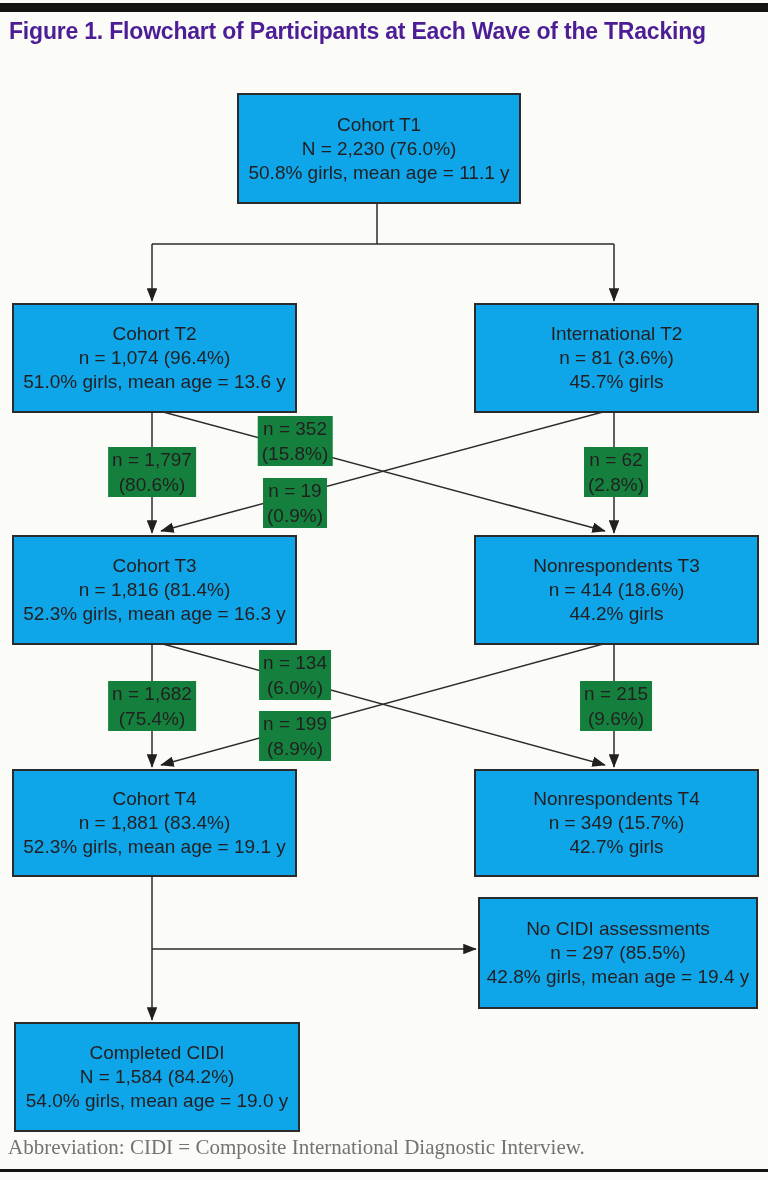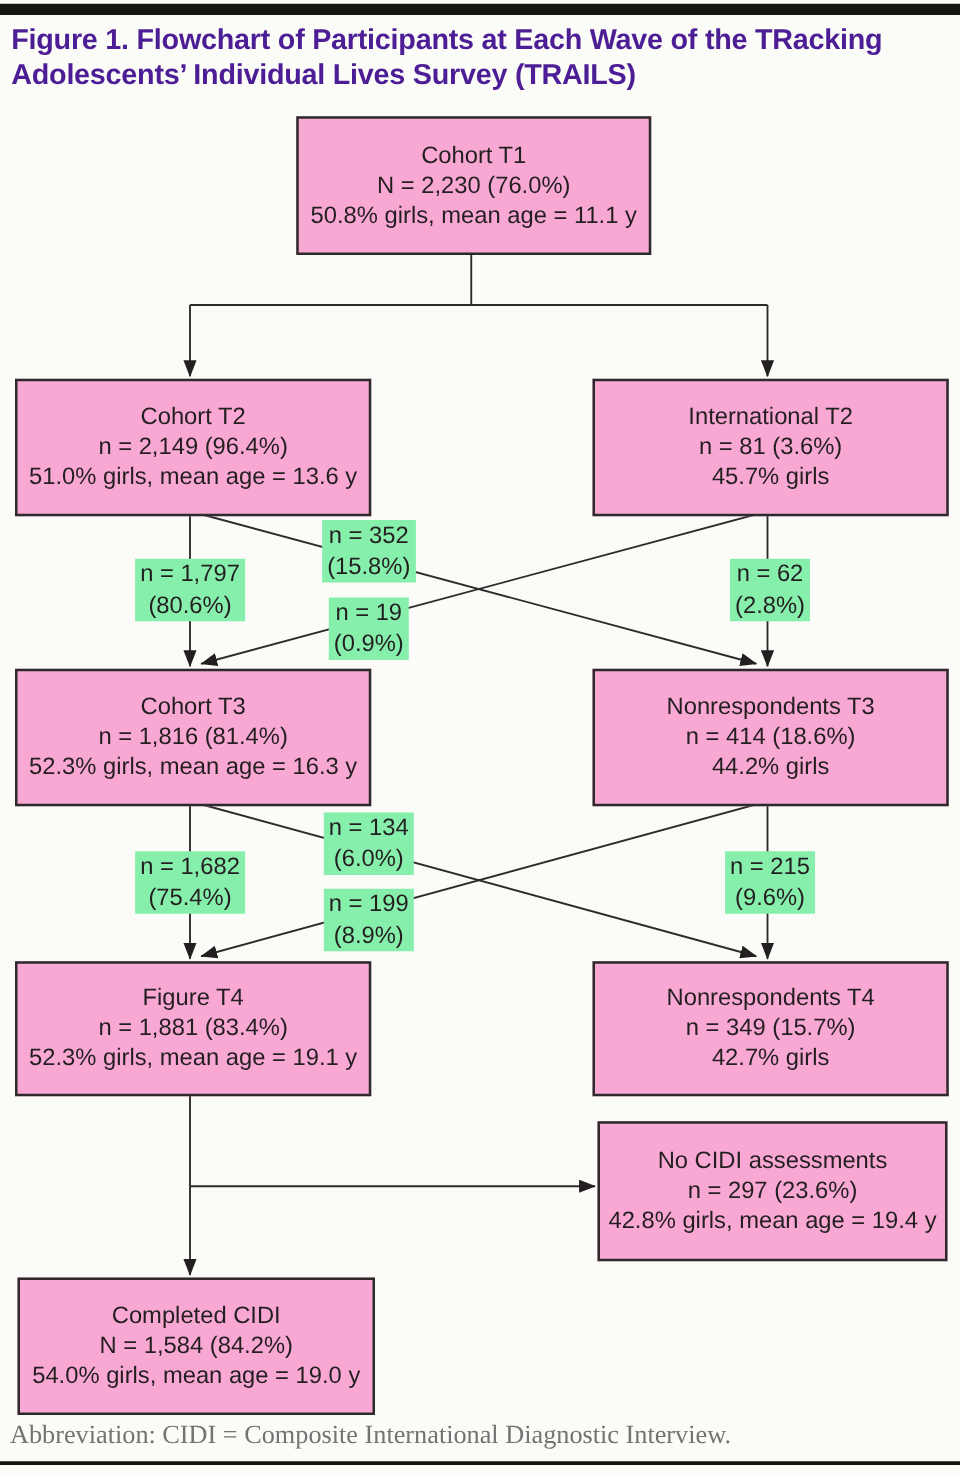--- a/index.html
+++ b/index.html
@@ -14,47 +14,46 @@
   .top-bar{position:absolute;left:0;top:3px;width:768px;height:9px;background:#161313;}
   .bottom-rule{position:absolute;left:0;top:1169px;width:768px;height:3px;background:#161313;}
   .title{
     position:absolute;left:9px;top:17px;width:752px;
     font-size:23px;font-weight:bold;line-height:28px;
     letter-spacing:-0.2px;color:#4c1d95;
   }
   .svg-layer{position:absolute;left:0;top:0;z-index:1;}
   .node{
     position:absolute;z-index:3;
-    border:2px solid #2d2a2b;background:#f9a8d4;
+    border:2px solid #2d2a2b;background:#0ea5e9;
     display:flex;flex-direction:column;align-items:center;justify-content:center;
     text-align:left;font-size:19px;line-height:24px;
   }
   .elabel{
     position:absolute;z-index:2;
-    background:#86efac;
+    background:#15803d;
     text-align:center;font-size:19px;line-height:25px;
     transform:translateX(-50%);
     padding:0 4px;
   }
   .footer{
     position:absolute;left:8px;top:1134px;width:752px;
     font-family:"Liberation Serif", serif;
     font-size:21px;line-height:26px;color:#737373;
   }
 </style>
 </head>
 <body>
 
 <div class="stage">
 
   <div class="top-bar"></div>
 
   <div class="title">
     <div>Figure 1. Flowchart of Participants at Each Wave of the TRacking</div>
-    <div>Adolescents’ Individual Lives Survey (TRAILS)</div>
   </div>
 
   <svg class="svg-layer" width="768" height="1180" viewBox="0 0 768 1180">
     <defs>
       <marker id="ah" markerWidth="9" markerHeight="7" refX="8.5" refY="3.5" orient="auto">
         <path d="M0,0 L9,3.5 L0,7 Z" fill="#231f20"></path>
       </marker>
     </defs>
     <g stroke="#2d2a2b" stroke-width="1.5" fill="none">
 
@@ -112,21 +111,21 @@
   </div>
 
   <div class="node" style="left:237px;top:93px;width:280px;height:107px">
     <div>Cohort T1</div>
     <div>N = 2,230 (76.0%)</div>
     <div>50.8% girls, mean age = 11.1 y</div>
   </div>
 
   <div class="node" style="left:12px;top:303px;width:281px;height:106px">
     <div>Cohort T2</div>
-    <div>n = 2,149 (96.4%)</div>
+    <div>n = 1,074 (96.4%)</div>
     <div>51.0% girls, mean age = 13.6 y</div>
   </div>
 
   <div class="node" style="left:474px;top:303px;width:281px;height:106px">
     <div>International T2</div>
     <div>n = 81 (3.6%)</div>
     <div>45.7% girls</div>
   </div>
 
   <div class="node" style="left:12px;top:535px;width:281px;height:106px">
@@ -135,34 +134,34 @@
     <div>52.3% girls, mean age = 16.3 y</div>
   </div>
 
   <div class="node" style="left:474px;top:535px;width:281px;height:106px">
     <div>Nonrespondents T3</div>
     <div>n = 414 (18.6%)</div>
     <div>44.2% girls</div>
   </div>
 
   <div class="node" style="left:12px;top:769px;width:281px;height:104px">
-    <div>Figure T4</div>
+    <div>Cohort T4</div>
     <div>n = 1,881 (83.4%)</div>
     <div>52.3% girls, mean age = 19.1 y</div>
   </div>
 
   <div class="node" style="left:474px;top:769px;width:281px;height:104px">
     <div>Nonrespondents T4</div>
     <div>n = 349 (15.7%)</div>
     <div>42.7% girls</div>
   </div>
 
   <div class="node" style="left:478px;top:897px;width:276px;height:108px">
     <div>No CIDI assessments</div>
-    <div>n = 297 (23.6%)</div>
+    <div>n = 297 (85.5%)</div>
     <div>42.8% girls, mean age = 19.4 y</div>
   </div>
 
   <div class="node" style="left:14px;top:1022px;width:282px;height:106px">
     <div>Completed CIDI</div>
     <div>N = 1,584 (84.2%)</div>
     <div>54.0% girls, mean age = 19.0 y</div>
   </div>
 
   <div class="footer">Abbreviation: CIDI = Composite International Diagnostic Interview.</div>

